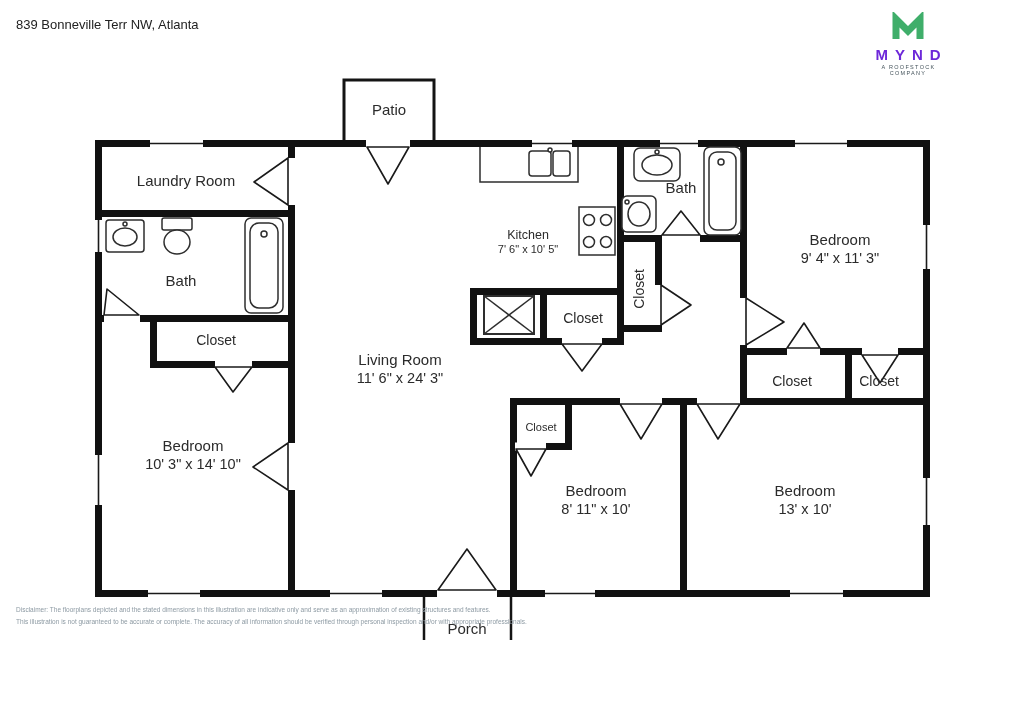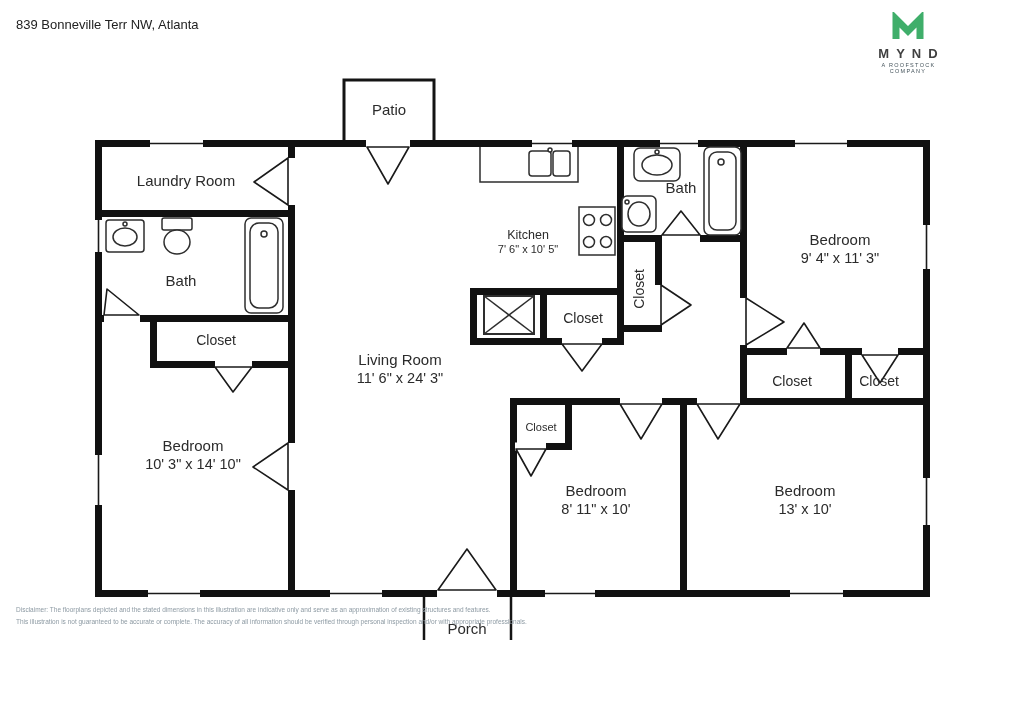--- a/index.html
+++ b/index.html
@@ -1,20 +1,20 @@
 <!DOCTYPE html>
 <html><head>
 <meta charset="utf-8">
 <style>
   html,body{margin:0;padding:0;background:#fff;}
   .page{position:relative;width:1024px;height:640px;background:#fff;overflow:hidden;
         font-family:"Liberation Sans", sans-serif;color:#222;}
   .hdr{position:absolute;left:16px;top:16px;line-height:18px;font-size:13px;color:#222;}
   .logo{position:absolute;left:862px;top:12px;width:92px;text-align:center;}
-  .logo .word{font-size:13px;font-weight:700;letter-spacing:7px;color:#404040;margin-top:2px;
+  .logo .word{font-size:15px;font-weight:700;letter-spacing:7px;color:#6d28d9;margin-top:2px;
               text-indent:7px;}
   .logo .sub{font-size:5.5px;letter-spacing:1.3px;color:#44535b;margin-top:1px;text-indent:1px;}
   .plan-svg{position:absolute;left:0;top:0;}
   .disc{position:absolute;left:16px;bottom:12px;font-size:6.5px;line-height:12px;color:#8d9aa3;}
   text{fill:#2b2b2b;}
   .rl{font-size:15px;text-anchor:middle;}
   .rd{font-size:14.5px;text-anchor:middle;}
   .cl{font-size:14px;text-anchor:middle;}
   .sm{font-size:11px;text-anchor:middle;}
   .km{font-size:12.5px;text-anchor:middle;}

